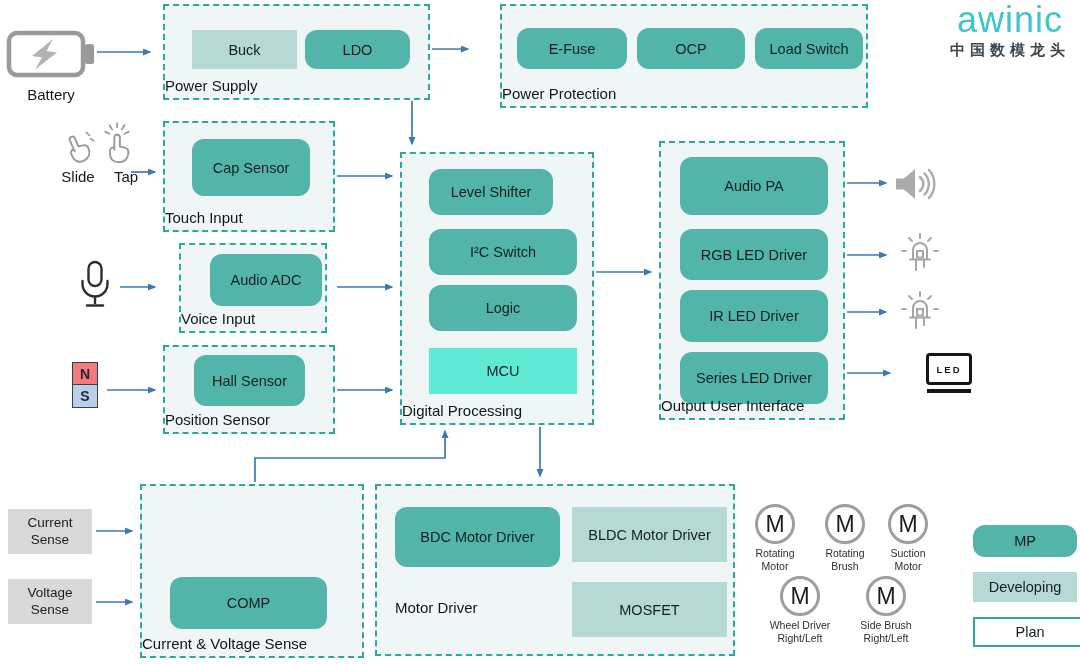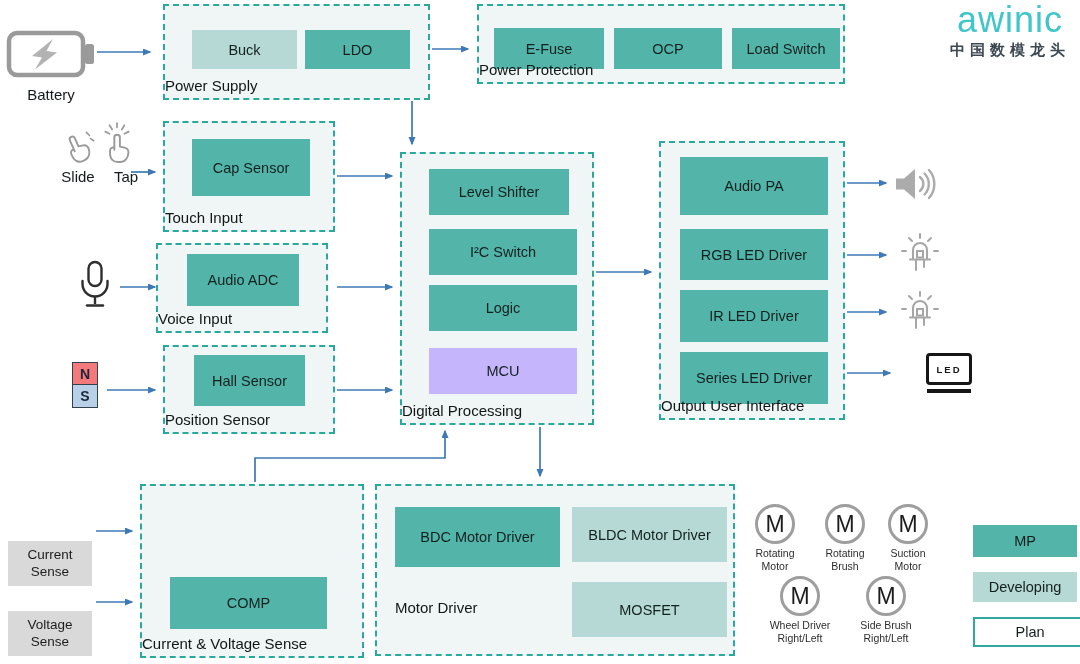--- a/index.html
+++ b/index.html
@@ -2,26 +2,26 @@
 <html><head>
 <meta charset="utf-8">
 <style>
   html,body{margin:0;padding:0;background:#fff;}
   #stage{position:relative;width:1080px;height:664px;background:#fff;overflow:hidden;
          font-family:"Liberation Sans",sans-serif;color:#1a1a1a;}
   .grp{position:absolute;background:#eff6f5;border:2px dashed #2aa89b;box-sizing:border-box;}
   .grp-title{position:absolute;left:0;right:0;bottom:4px;text-align:left;font-size:15px;color:#121617;}
   .blk{position:absolute;display:flex;align-items:center;justify-content:center;
        font-size:14.5px;color:#13221f;text-align:center;}
-  .mp{background:#53b4aa;}
+  .mp{background:#53b4aa;border-radius:12px;}
   .dev{background:#b6d9d5;}
-  .gray{background:#c4b5fd;}
+  .gray{background:#5eead4;}
   .io-label{position:absolute;font-size:15px;color:#16191b;text-align:center;}
   .sense-box{position:absolute;background:#d9d9d9;display:flex;align-items:center;justify-content:center;
-             font-size:13.5px;line-height:1.2;text-align:center;white-space:pre-line;color:#1d1d1d;margin-top:32px;}
+             font-size:13.5px;line-height:1.2;text-align:center;white-space:pre-line;color:#1d1d1d;}
   .motor{position:absolute;width:78px;display:flex;flex-direction:column;align-items:center;}
   .m-circle{width:34px;height:34px;border:3px solid #9e9e9e;border-radius:50%;
             display:flex;align-items:center;justify-content:center;
             font-size:23px;color:#1c1c1c;background:#fff;}
   .m-label{margin-top:3px;font-size:10.5px;line-height:1.2;color:#2e2e2e;text-align:center;white-space:pre-line;}
   .legend-item{position:absolute;display:flex;align-items:center;justify-content:center;
                font-size:14.5px;color:#14201e;box-sizing:border-box;}
   .logo{position:absolute;right:10px;top:2px;text-align:center;}
   .logo-brand{font-size:36px;line-height:1;color:#3fc5ca;letter-spacing:1px;font-weight:500;}
   .logo-tagline{margin-top:3px;font-size:15px;letter-spacing:5px;color:#3d4852;font-weight:700;}
@@ -47,44 +47,44 @@
     <div class="logo-brand">awinic</div>
     <div class="logo-tagline">中国数模龙头</div>
   </div>
 
   <div class="grp" style="left:163px;top:4px;width:267px;height:96px">
     <div class="blk dev" style="left:27px;top:24px;width:105px;height:39px">Buck</div>
     <div class="blk mp" style="left:140px;top:24px;width:105px;height:39px">LDO</div>
     <div class="grp-title">Power Supply</div>
   </div>
 
-  <div class="grp" style="left:477px;top:4px;width:368px;height:80px">
+  <div class="grp" style="left:500px;top:4px;width:368px;height:104px">
     <div class="blk mp" style="left:15px;top:22px;width:110px;height:41px">E-Fuse</div>
     <div class="blk mp" style="left:135px;top:22px;width:108px;height:41px">OCP</div>
     <div class="blk mp" style="left:253px;top:22px;width:108px;height:41px">Load Switch</div>
     <div class="grp-title">Power Protection</div>
   </div>
 
   <div class="grp" style="left:163px;top:121px;width:172px;height:111px">
     <div class="blk mp" style="left:27px;top:16px;width:118px;height:57px">Cap Sensor</div>
     <div class="grp-title">Touch Input</div>
   </div>
 
-  <div class="grp" style="left:156px;top:243px;width:172px;height:90px">
+  <div class="grp" style="left:179px;top:243px;width:148px;height:90px">
     <div class="blk mp" style="left:29px;top:9px;width:112px;height:52px">Audio ADC</div>
     <div class="grp-title">Voice Input</div>
   </div>
 
   <div class="grp" style="left:163px;top:345px;width:172px;height:89px">
     <div class="blk mp" style="left:29px;top:8px;width:111px;height:51px">Hall Sensor</div>
     <div class="grp-title">Position Sensor</div>
   </div>
 
   <div class="grp" style="left:400px;top:152px;width:194px;height:273px">
-    <div class="blk mp" style="left:27px;top:15px;width:140px;height:46px">Level Shifter</div>
+    <div class="blk mp" style="left:27px;top:15px;width:124px;height:46px">Level Shifter</div>
     <div class="blk mp" style="left:27px;top:75px;width:148px;height:46px">I²C Switch</div>
     <div class="blk mp" style="left:27px;top:131px;width:148px;height:46px">Logic</div>
     <div class="blk gray" style="left:27px;top:194px;width:148px;height:46px">MCU</div>
     <div class="grp-title">Digital Processing</div>
   </div>
 
   <div class="grp" style="left:659px;top:141px;width:186px;height:279px">
     <div class="blk mp" style="left:19px;top:14px;width:148px;height:58px">Audio PA</div>
     <div class="blk mp" style="left:19px;top:86px;width:148px;height:51px">RGB LED Driver</div>
     <div class="blk mp" style="left:19px;top:147px;width:148px;height:52px">IR LED Driver</div>

